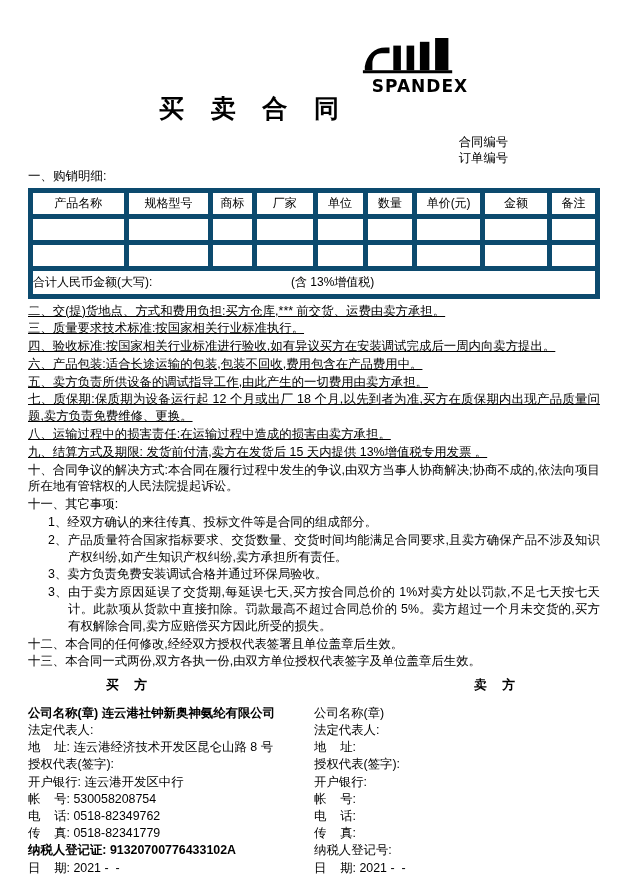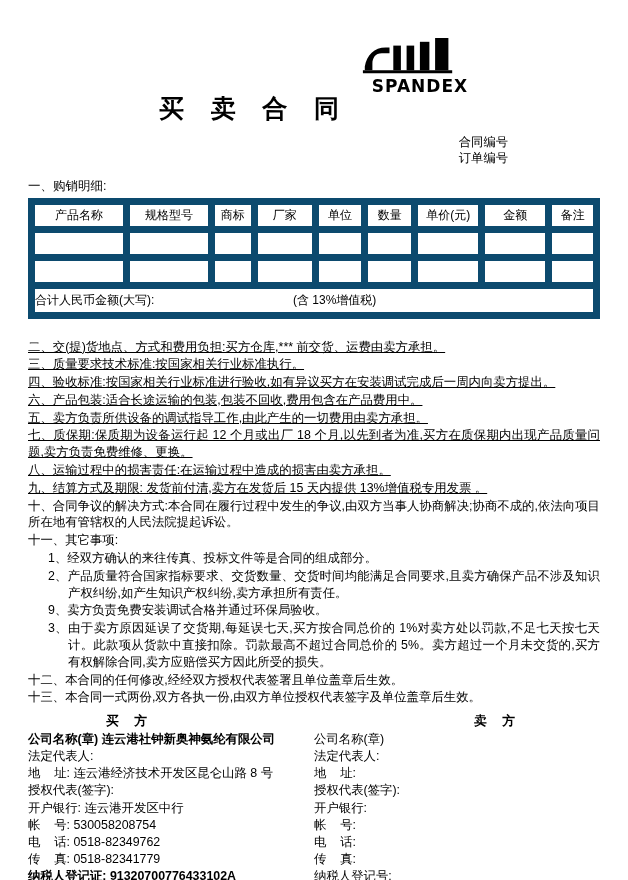--- a/index.html
+++ b/index.html
@@ -65,50 +65,50 @@
     line-height: 16.5px;
   }
   .numrow {
     text-align: right;
     padding-right: 92px;
     font-size: 12.3px;
     line-height: 15px;
   }
   .numrow div { margin-bottom: 1px; }
   .sec-title {
-    margin-top: 12px;
+    margin-top: 2px;
     margin-bottom: 3px;
     font-size: 12.5px;
   }
   table.goods {
     border-collapse: collapse;
     width: 100%;
     table-layout: fixed;
   }
   table.goods th, table.goods td {
-    border: 7px solid #0c4a6e;
+    border: 5px solid #0c4a6e;
     font-weight: normal;
     font-size: 12px;
     text-align: center;
     height: 21px;
     padding: 0;
   }
   table.goods tr.empty td { height: 21px; }
   table.goods td.total {
     text-align: left;
     padding-left: 0;
     height: 23px;
   }
   .total-inner {
     display: flex;
   }
   .total-left { width: 230px; }
   .total-mid { flex: 1; text-align: left; padding-left: 28px;}
   .clauses {
-    margin-top: 20px;
+    margin-top: 4px;
   }
   .clause {
     margin: 0 0 1px 0;
     font-size: 12.4px;
     line-height: 16.8px;
     text-align: justify;
   }
   .u { text-decoration: underline; }
   .sub {
     margin: 0 0 1px 0;
@@ -128,21 +128,21 @@
     font-size: 12.8px;
   }
   .sign-head .b {
     font-weight: bold;
     letter-spacing: 6px;
   }
   .sign-head .col1 { width: 300px; padding-left: 78px; }
   .sign-head .col2 { padding-left: 68px; }
   .sign-cols {
     display: flex;
-    margin-top: 1px;
+    margin-top: 11px;
   }
   .sign-col { width: 300px; }
   .sign-line {
     font-size: 12.4px;
     line-height: 17.2px;
     white-space: pre;
   }
   .sign-line.bold { font-weight: bold; }
 </style>
 </head>
@@ -236,21 +236,21 @@
       <p class="clause u">四、验收标准:按国家相关行业标准进行验收,如有异议买方在安装调试完成后一周内向卖方提出。</p>
       <p class="clause u">六、产品包装:适合长途运输的包装,包装不回收,费用包含在产品费用中。</p>
       <p class="clause u">五、卖方负责所供设备的调试指导工作,由此产生的一切费用由卖方承担。</p>
       <p class="clause u">七、质保期:保质期为设备运行起 12 个月或出厂 18 个月,以先到者为准,买方在质保期内出现产品质量问题,卖方负责免费维修、更换。</p>
       <p class="clause u">八、运输过程中的损害责任:在运输过程中造成的损害由卖方承担。</p>
       <p class="clause u">九、结算方式及期限:   发货前付清,卖方在发货后 15 天内提供 13%增值税专用发票            。</p>
       <p class="clause">十、合同争议的解决方式:本合同在履行过程中发生的争议,由双方当事人协商解决;协商不成的,依法向项目所在地有管辖权的人民法院提起诉讼。</p>
       <p class="clause">十一、其它事项:</p>
       <p class="sub sub-hang">1、经双方确认的来往传真、投标文件等是合同的组成部分。</p>
       <p class="sub sub-hang">2、产品质量符合国家指标要求、交货数量、交货时间均能满足合同要求,且卖方确保产品不涉及知识产权纠纷,如产生知识产权纠纷,卖方承担所有责任。</p>
-      <p class="sub sub-hang">9、卖方负责免费安装调试合格并通过环保局验收。</p>
+      <p class="sub sub-hang">3、卖方负责免费安装调试合格并通过环保局验收。</p>
       <p class="sub sub-hang">3、由于卖方原因延误了交货期,每延误七天,买方按合同总价的 1%对卖方处以罚款,不足七天按七天计。此款项从货款中直接扣除。罚款最高不超过合同总价的 5%。卖方超过一个月未交货的,买方有权解除合同,卖方应赔偿买方因此所受的损失。</p>
       <p class="clause">十二、本合同的任何修改,经经双方授权代表签署且单位盖章后生效。</p>
       <p class="clause">十三、本合同一式两份,双方各执一份,由双方单位授权代表签字及单位盖章后生效。</p>
     </div>
 
     <div class="sign-head">
       <div class="col1 b">买    方</div>
       <div class="col2 b">卖    方</div>
     </div>
 

